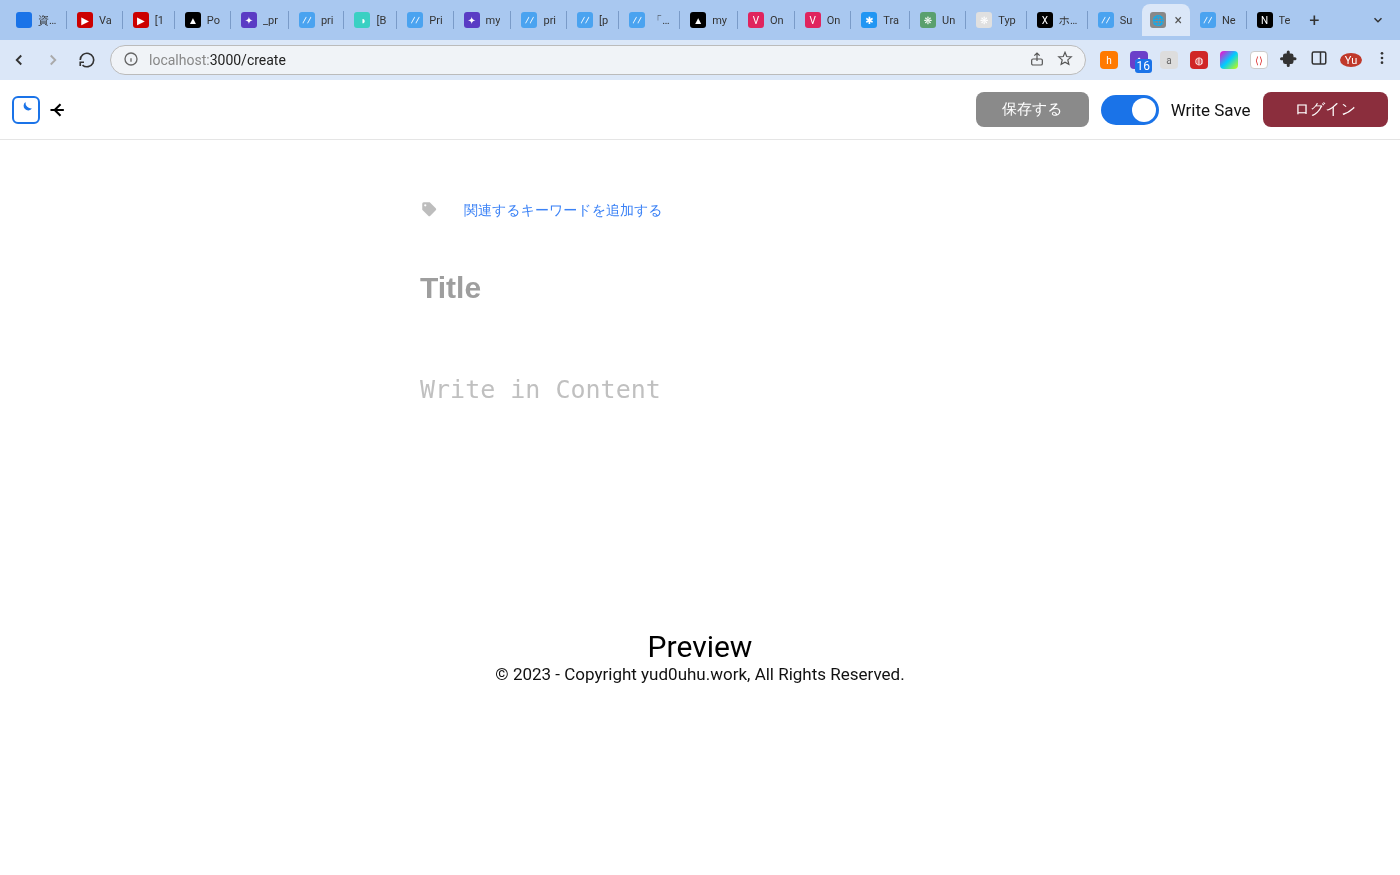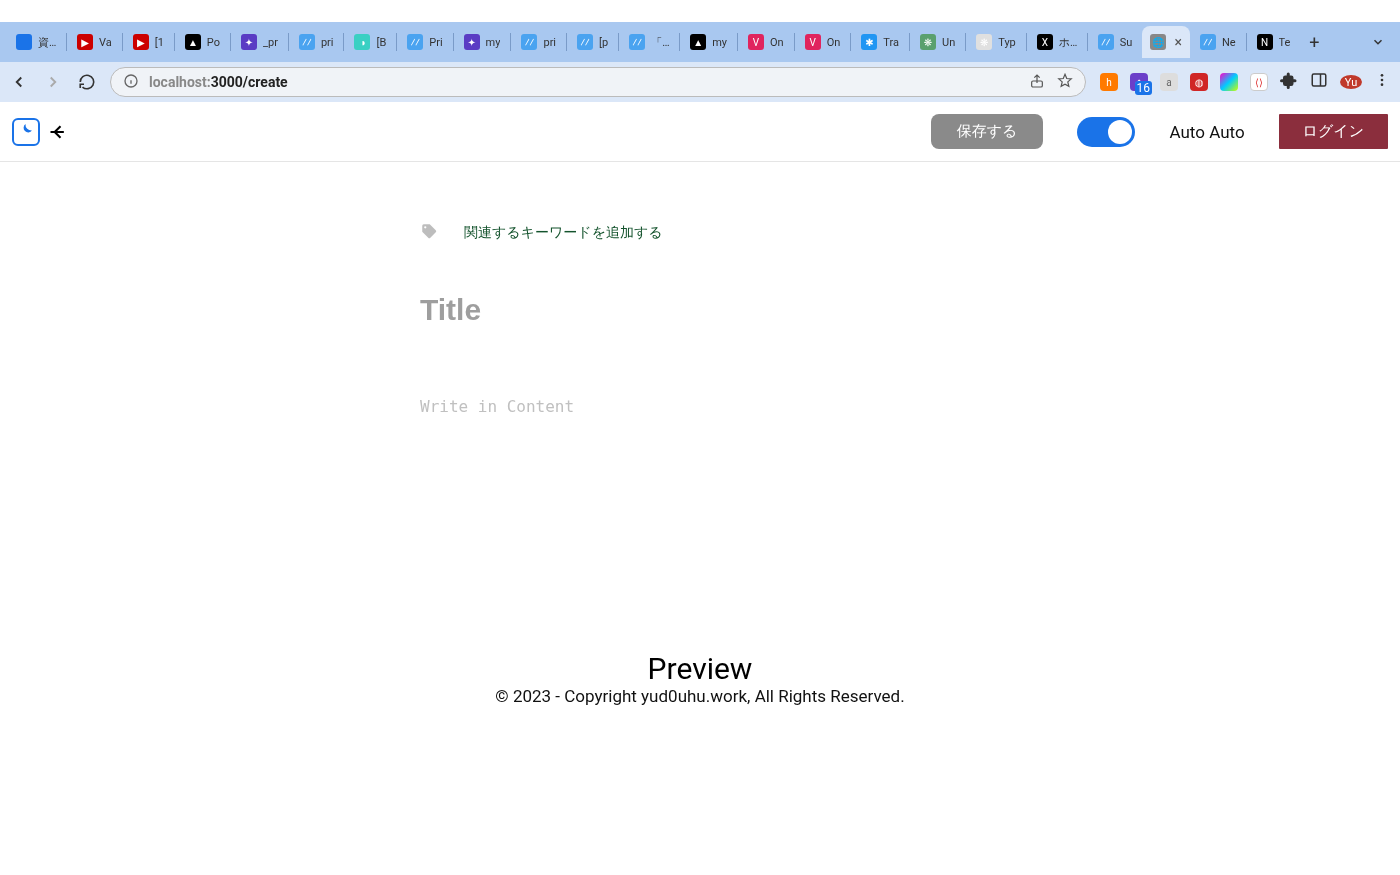--- a/index.html
+++ b/index.html
@@ -12,21 +12,20 @@
     }
 
     
     .browser-chrome {
       background: #a9c8f0;
       height: 40px;
       display: flex;
       align-items: center;
       padding: 0 8px;
       gap: 2px;
-      margin-top: 22px;
     }
     .tab {
       display: flex;
       align-items: center;
       gap: 6px;
       padding: 4px 8px;
       height: 32px;
       border-radius: 8px 8px 0 0;
       font-size: 12px;
       color: #333;
@@ -77,21 +76,20 @@
       background: #f0f3f7;
       border: 1px solid #bbb;
       border-radius: 20px;
       height: 30px;
       display: flex;
       align-items: center;
       padding: 0 12px;
       gap: 10px;
       color: #555;
       font-size: 14px;
-      font-weight: bold;
     }
     .url-text .host { color: #888; }
     .url-text .path { color: #222; }
     .url-actions { display:flex; gap:12px; margin-left:auto; }
     .ext-icons { display:flex; gap:12px; align-items:center; }
     .ext-icon { width:18px; height:18px; border-radius:4px; display:flex; align-items:center; justify-content:center; font-size:10px; color:#fff; cursor:pointer; }
     .avatar { width:22px; height:14px; border-radius:50%; background:#c0392b; color:#fff; font-size:11px; display:flex; align-items:center; justify-content:center; }
 
     
     .app-header {
@@ -106,21 +104,21 @@
       width: 28px; height: 28px;
       border: 2px solid #1a73e8;
       border-radius: 6px;
       display: flex;
       align-items: center;
       justify-content: center;
       color: #1a73e8;
       cursor: pointer;
     }
     .back-arrow { color: #000; cursor: pointer; display:flex; }
-    .header-right { margin-left: auto; display:flex; align-items:center; gap: 34px; }
+    .header-right { margin-left: auto; display:flex; align-items:center; gap: 12px; }
     .save-btn {
       background: #8a8a8a;
       color: #fff;
       border: none;
       border-radius: 8px;
       padding: 8px 26px;
       font-size: 15px;
       cursor: pointer;
     }
     .toggle {
@@ -135,22 +133,22 @@
       background: #fff;
       border-radius: 50%;
       position: absolute;
       top: 3px; right: 3px;
     }
     .autosave-label { font-size: 17px; color: #111; }
     .login-btn {
       background: #8b2e3d;
       color: #fff;
       border: none;
-      border-radius: 1px;
-      padding: 8px 24px;
+      border-radius: 8px;
+      padding: 8px 32px;
       font-size: 15px;
       cursor: pointer;
     }
 
     
     .main {
       padding: 60px 0 0 0;
       display: flex;
       flex-direction: column;
       align-items: center;
@@ -159,35 +157,35 @@
       width: 560px;
     }
     .tag-row {
       display: flex;
       align-items: center;
       gap: 14px;
       color: #bdbdbd;
       font-size: 14px;
       margin-bottom: 50px;
     }
-    .tag-row .tag-input-ph { color: #14532d; padding-left: 12px; }
+    .tag-row .tag-input-ph { color: #3b82f6; padding-left: 12px; }
     .title-field {
       width: 100%;
       border: none;
       font-size: 30px;
       font-weight: 600;
       color: #a16207;
       margin-bottom: 70px;
       outline: none;
     }
     .title-field::placeholder { color: #9e9e9e; }
     .content-field {
       width: 100%;
       border: none;
-      font-size: 16px;
+      font-size: 25px;
       color: #be185d;
       outline: none;
       resize: none;
       min-height: 180px;
     }
     .content-field::placeholder { color: #c0c0c0; }
 
     .preview-heading {
       font-size: 30px;
       font-weight: 400;
@@ -409,21 +407,21 @@
   <span class="back-arrow">
     <svg width="20" height="20" viewBox="0 0 24 24" fill="none" stroke="#000" stroke-width="2.5">
         <path d="M15 5l-7 7 7 7M3 12h16"></path>
       </svg>
   </span>
   <div class="header-right">
     <button class="save-btn">保存する</button>
     <div class="toggle">
       <div class="toggle-knob"></div>
     </div>
-    <span class="autosave-label">Auto Auto</span>
+    <span class="autosave-label">Write Save</span>
     <button class="login-btn">ログイン</button>
   </div>
 </div>
 
 <div class="main">
   <div class="editor">
     <div class="tag-row">
       <span>
         <svg width="18" height="18" viewBox="0 0 24 24" fill="#bdbdbd">
             <path d="M17 3H7L2 12l5 9h10l5-9-5-9zM8 12a2 2 0 1 1 4 0 2 2 0 0 1-4 0z" opacity=".01"></path>

